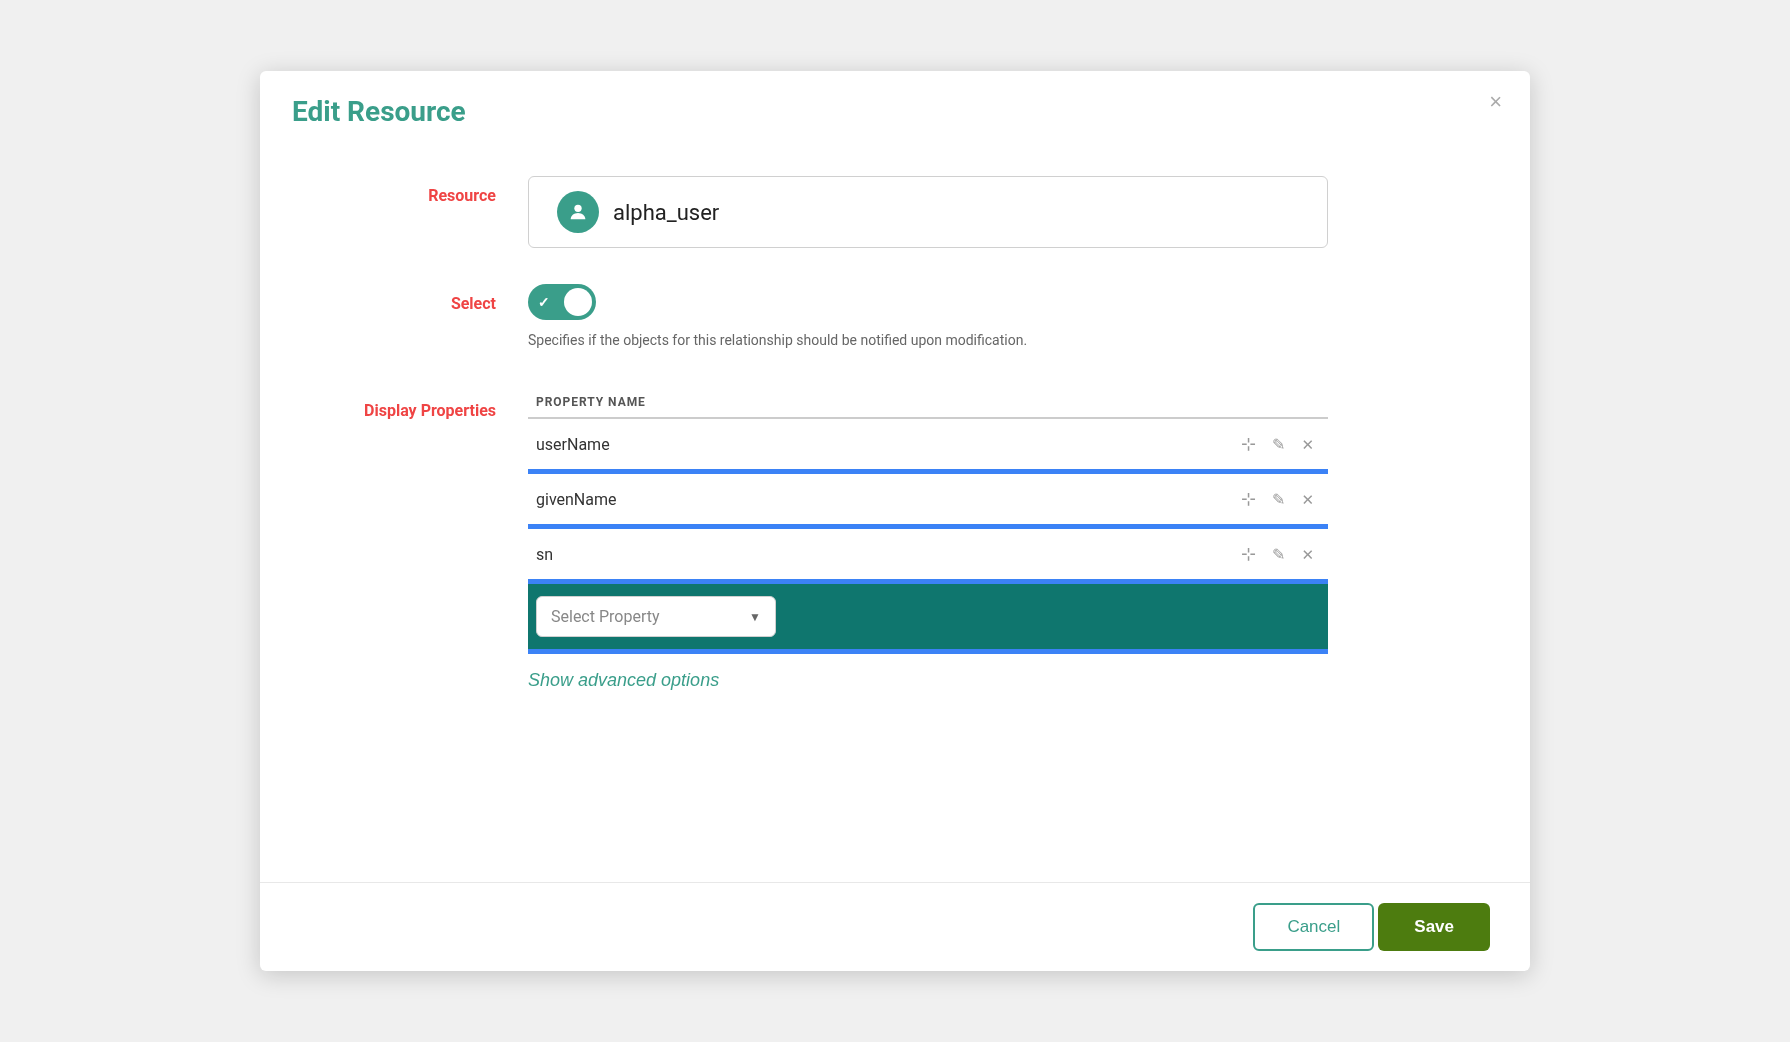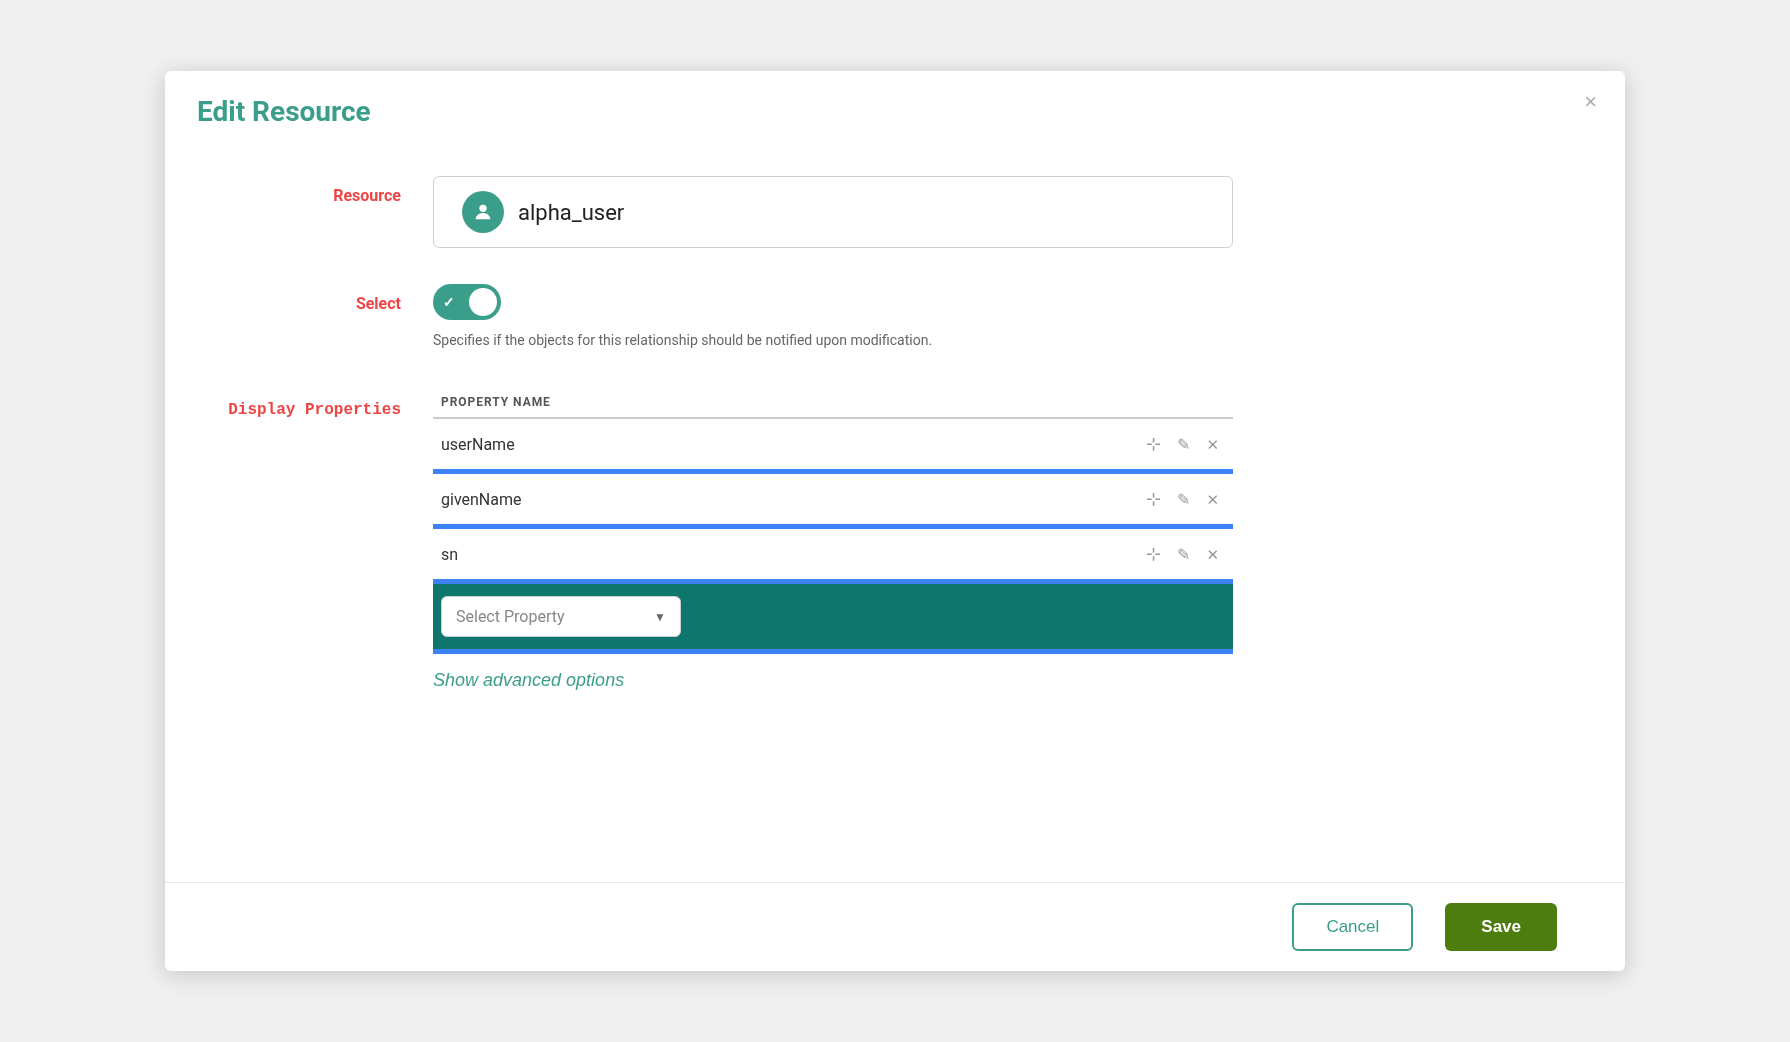--- a/index.html
+++ b/index.html
@@ -8,21 +8,21 @@
       font-family: -apple-system, BlinkMacSystemFont, "Segoe UI", Roboto, Helvetica, Arial, sans-serif;
       background: #f0f0f0;
       display: flex;
       align-items: center;
       justify-content: center;
       min-height: 100vh;
     }
 
     .modal {
       background: #fff;
-      width: 1460px;
+      width: 1270px;
       min-height: 900px;
       border-radius: 6px;
       box-shadow: 0 4px 24px rgba(0,0,0,0.18);
       position: relative;
       display: flex;
       flex-direction: column;
     }
 
     .modal-header {
       padding: 24px 32px 16px 32px;
@@ -164,21 +164,20 @@
     .toggle-description {
       font-size: 14px;
       color: #666;
       max-width: 520px;
       line-height: 1.5;
     }
 
     
     .display-props-label {
       padding-top: 14px;
-      font-family: Liberation Mono, monospace;
     }
 
     .props-table {
       width: 100%;
       max-width: 800px;
       border-collapse: collapse;
     }
 
     .props-table th {
       text-align: left;
@@ -243,24 +242,24 @@
       color: #3a9e8a;
       font-size: 18px;
       cursor: pointer;
       padding: 0;
       margin-top: 4px;
       text-decoration: none;
       font-style: italic;
     }
 
     .modal-footer {
-      padding: 20px 68px;
+      padding: 20px 40px;
       display: flex;
       justify-content: flex-end;
-      gap: 32px;
+      gap: 4px;
       border-top: 1px solid #e8e8e8;
     }
 
     .btn-cancel {
       padding: 12px 32px;
       font-size: 17px;
       border: 2px solid #3a9e8a;
       border-radius: 6px;
       background: #fff;
       color: #3a9e8a;

